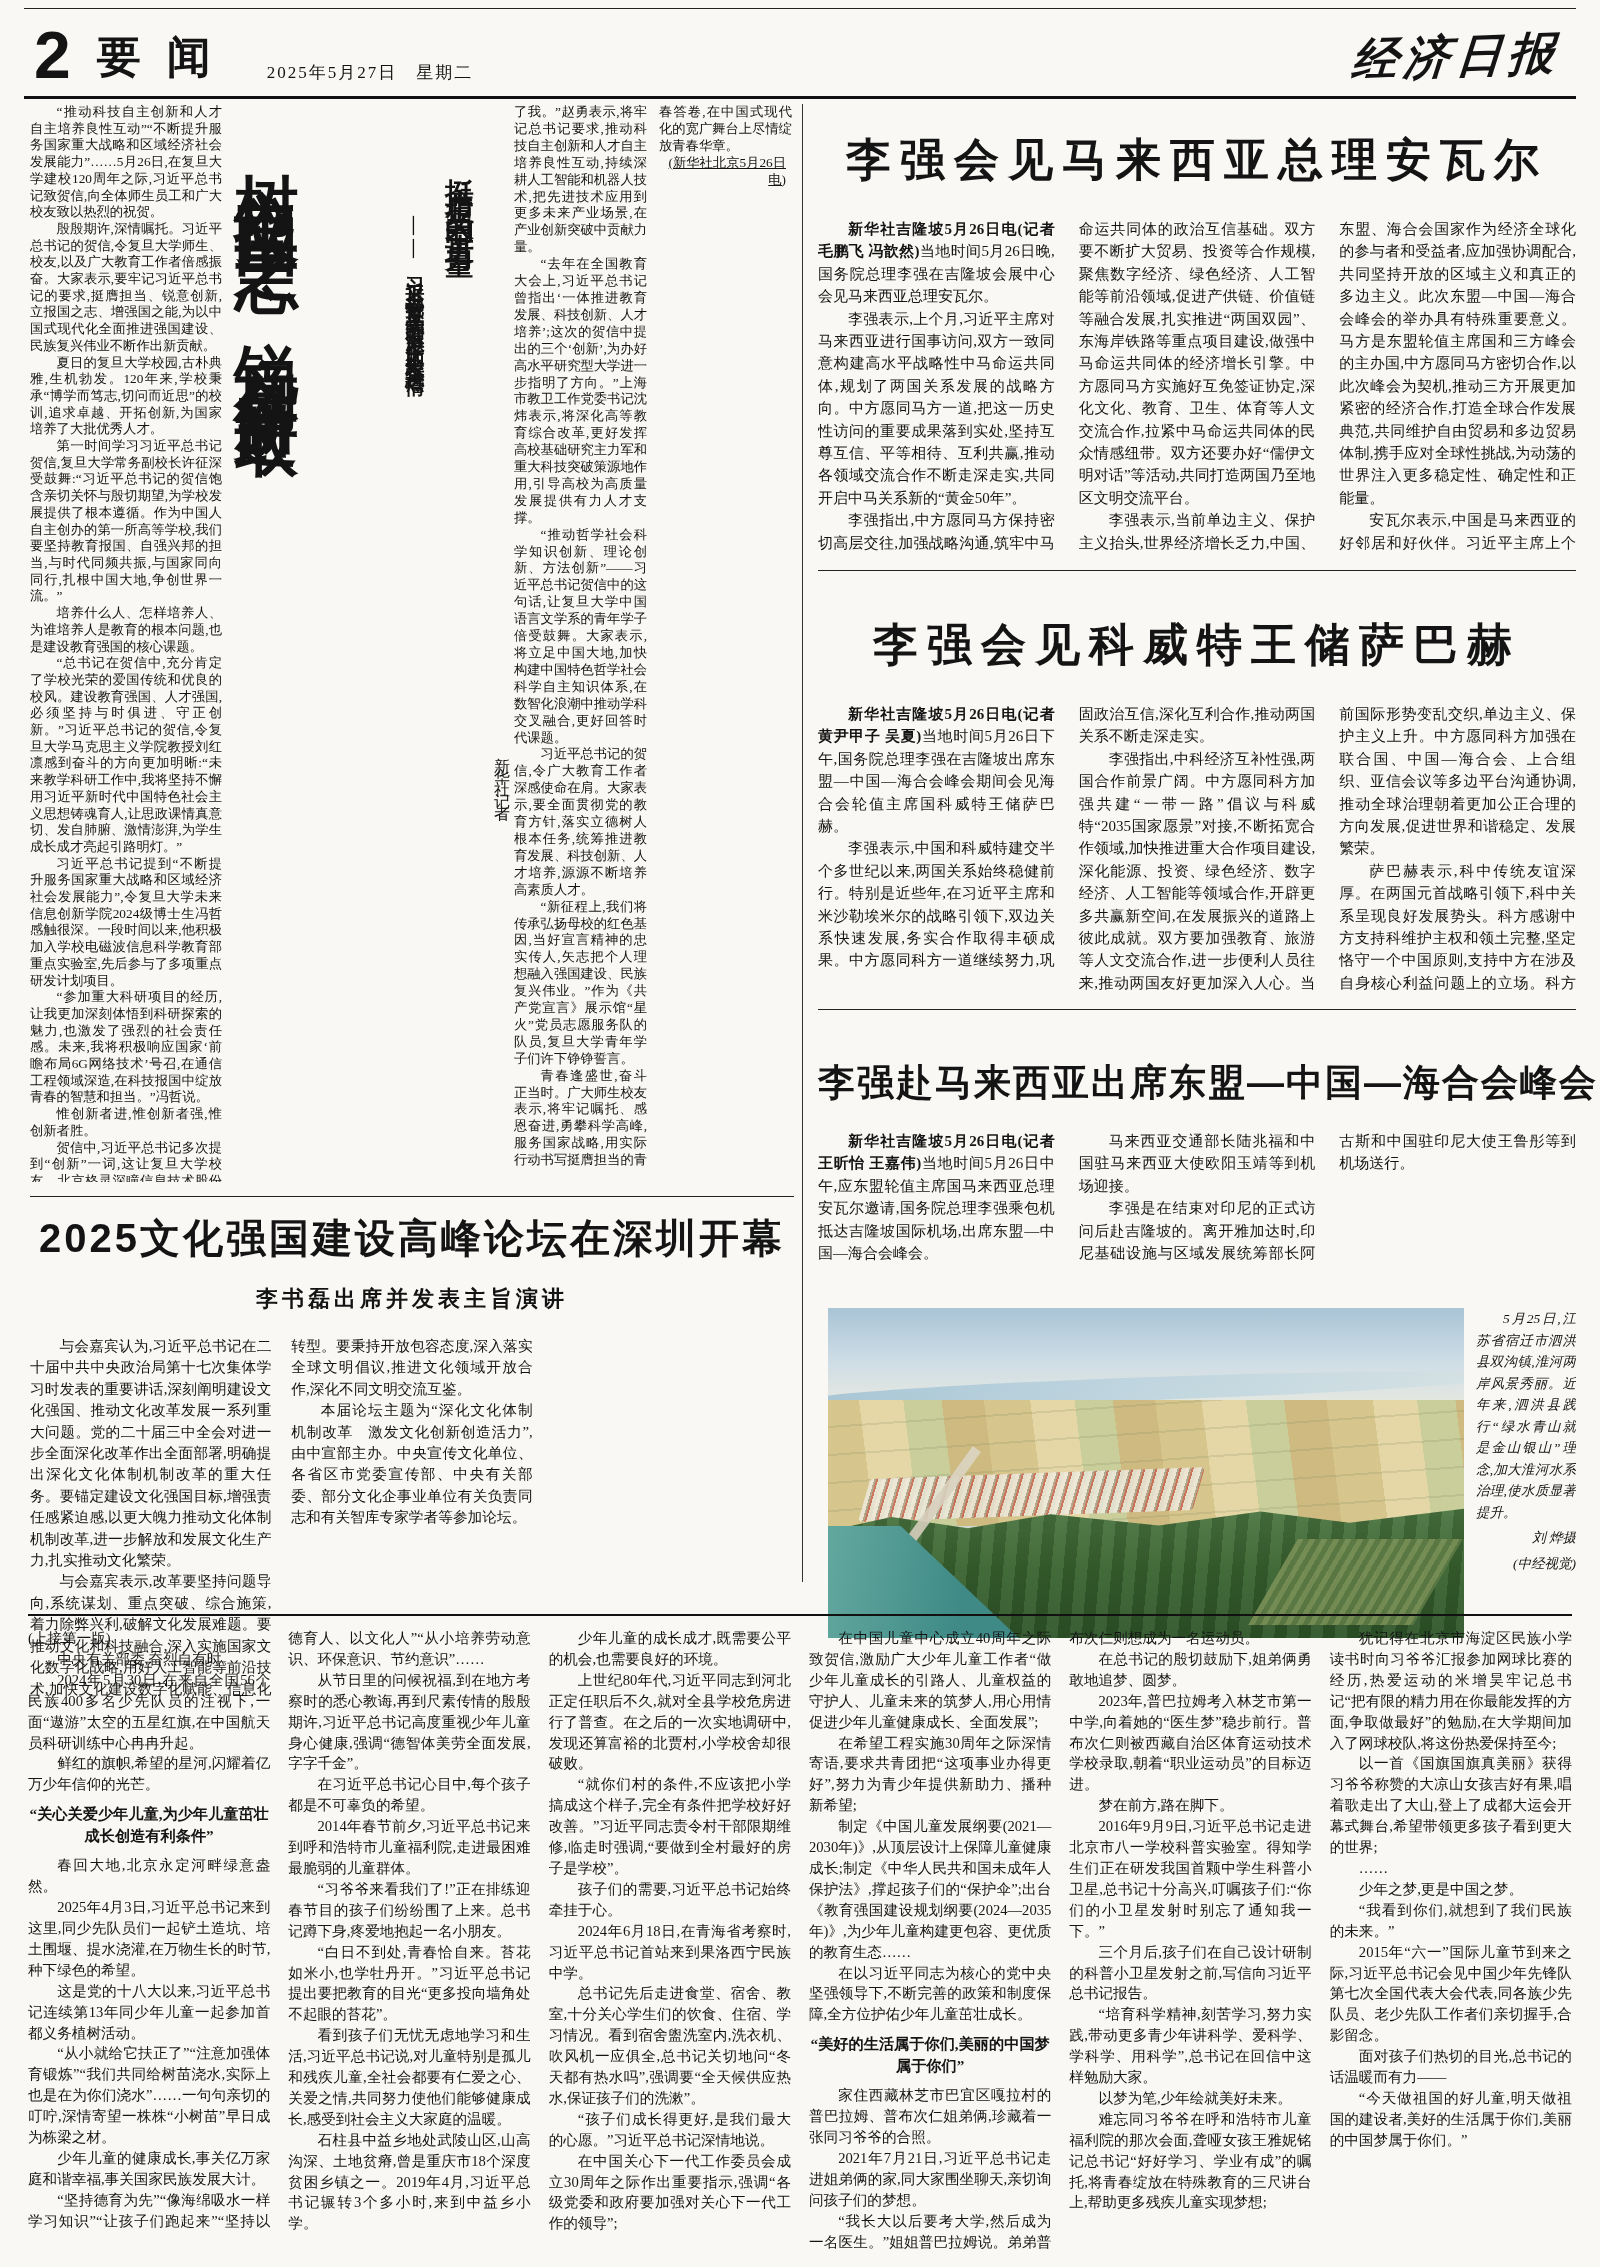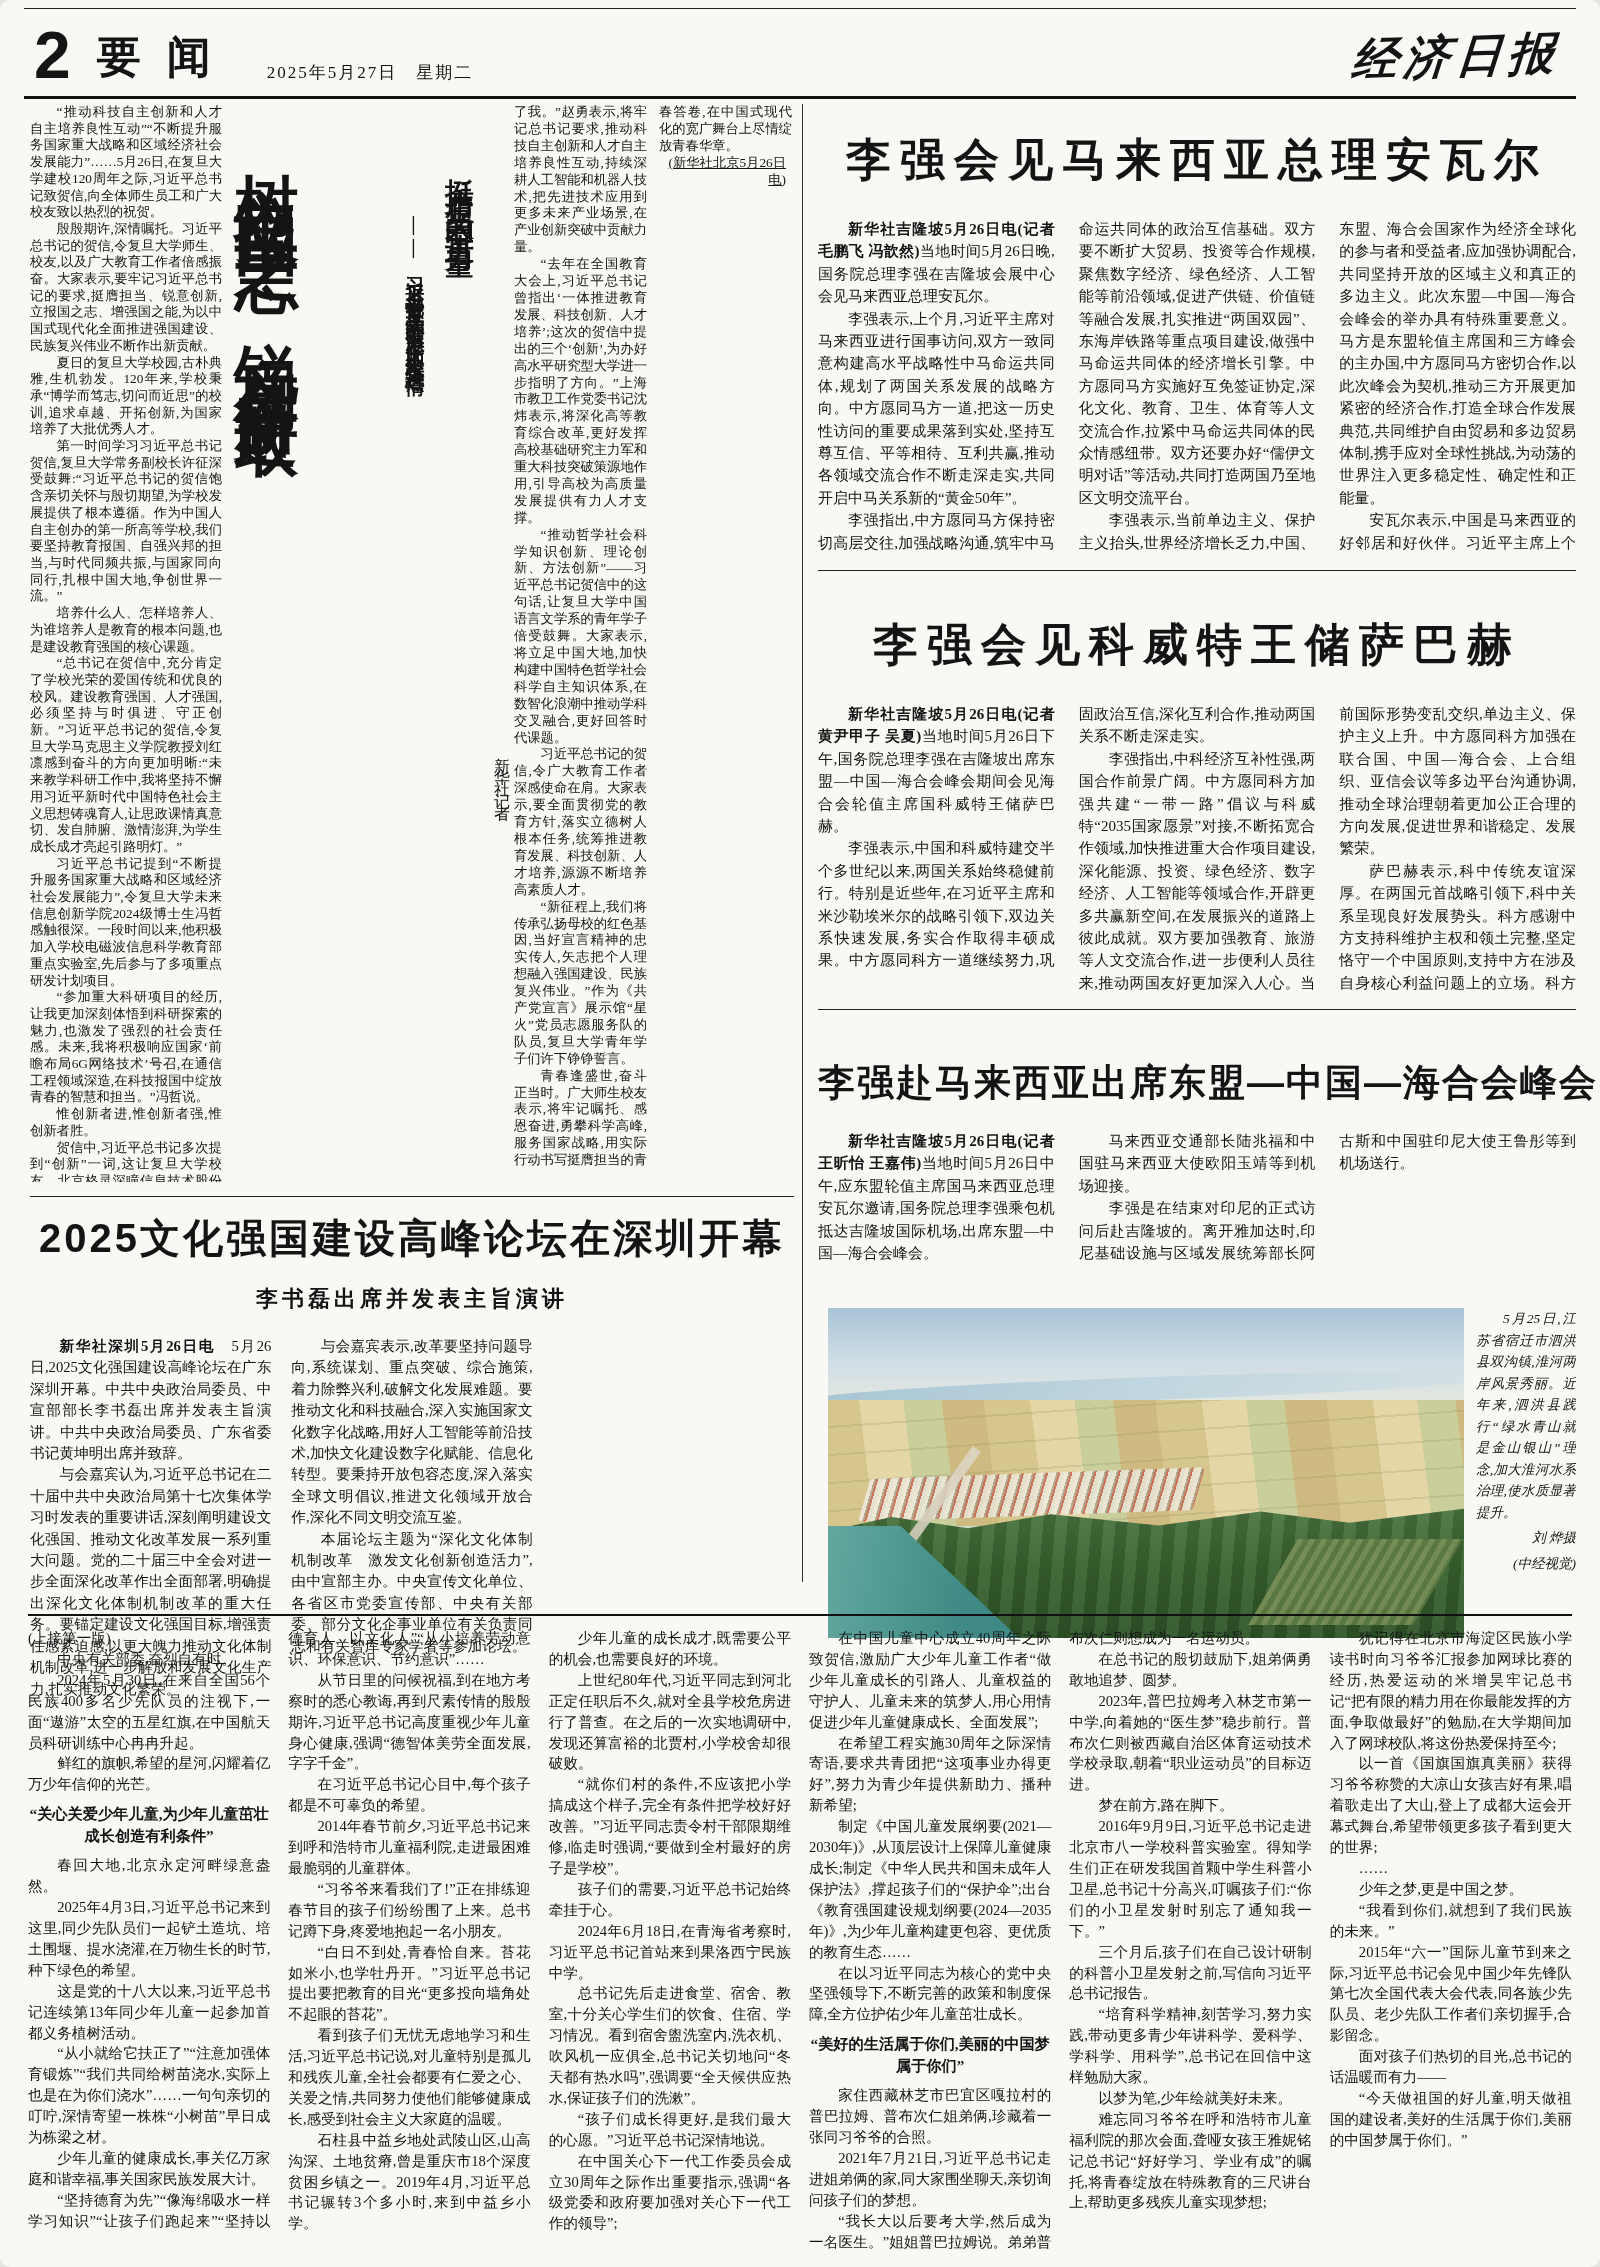--- a/index.html
+++ b/index.html
@@ -1,17 +1,17 @@
 <!DOCTYPE html>
 <html><head>
 <meta charset="utf-8">
 <style>
   html,body{margin:0;padding:0;background:#e8e6e0;}
   .page{position:relative;width:1600px;height:2267px;background:#f9f8f4;color:#141414;
-        font-family:"Liberation Serif","DejaVu Serif",serif;overflow:hidden;margin:0 auto;border-radius:11px;}
+        font-family:"Liberation Serif","DejaVu Serif",serif;overflow:hidden;margin:0 auto;}
   
   .topline{position:absolute;left:24px;right:24px;top:8px;border-top:1.5px solid #222;}
   .header{position:absolute;left:34px;right:34px;top:22px;height:72px;}
   .pagenum{font-size:66px;font-weight:900;font-family:"Liberation Sans","DejaVu Sans",sans-serif;
            display:inline-block;vertical-align:bottom;line-height:66px;}
   .section{font-size:44px;font-weight:900;letter-spacing:26px;display:inline-block;margin-left:26px;
            vertical-align:bottom;line-height:60px;}
   .dateline-top{font-size:17px;display:inline-block;margin-left:30px;vertical-align:bottom;line-height:30px;letter-spacing:2px;}
   .masthead{position:absolute;right:6px;top:4px;font-size:46px;font-weight:900;font-style:italic;
             letter-spacing:6px;transform:skewX(-6deg) rotate(-2deg);}
@@ -182,21 +182,20 @@
         <p class="credit">刘 烨摄</p>
         <p class="credit">(中经视觉)</p>
       </div>
     </div>
   </div>
 
   <div class="forum" style="border-top:1.5px solid #222;">
     <div class="forum-h1">2025文化强国建设高峰论坛在深圳开幕</div>
     <div class="forum-h2">李书磊出席并发表主旨演讲</div>
     <div class="forum-body">
-        <p class="p"><b>新华社深圳5月26日电</b>　5月26日,2025文化强国建设高峰论坛在广东深圳开幕。中共中央政治局委员、中宣部部长李书磊出席并发表主旨演讲。中共中央政治局委员、广东省委书记黄坤明出席并致辞。</p>
         <p class="p">与会嘉宾认为,习近平总书记在二十届中共中央政治局第十七次集体学习时发表的重要讲话,深刻阐明建设文化强国、推动文化改革发展一系列重大问题。党的二十届三中全会对进一步全面深化改革作出全面部署,明确提出深化文化体制机制改革的重大任务。要锚定建设文化强国目标,增强责任感紧迫感,以更大魄力推动文化体制机制改革,进一步解放和发展文化生产力,扎实推动文化繁荣。</p>
         <p class="p">与会嘉宾表示,改革要坚持问题导向,系统谋划、重点突破、综合施策,着力除弊兴利,破解文化发展难题。要推动文化和科技融合,深入实施国家文化数字化战略,用好人工智能等前沿技术,加快文化建设数字化赋能、信息化转型。要秉持开放包容态度,深入落实全球文明倡议,推进文化领域开放合作,深化不同文明交流互鉴。</p>
         <p class="p">本届论坛主题为“深化文化体制机制改革　激发文化创新创造活力”,由中宣部主办。中央宣传文化单位、各省区市党委宣传部、中央有关部委、部分文化企事业单位有关负责同志和有关智库专家学者等参加论坛。</p>
       </div>
   </div>
 
   <div class="bottom">
     <div class="bottom-cols">
         <p class="p0">(上接第一版)</p>
         <p class="p">中央有关部委,奋烈自有时。</p>

